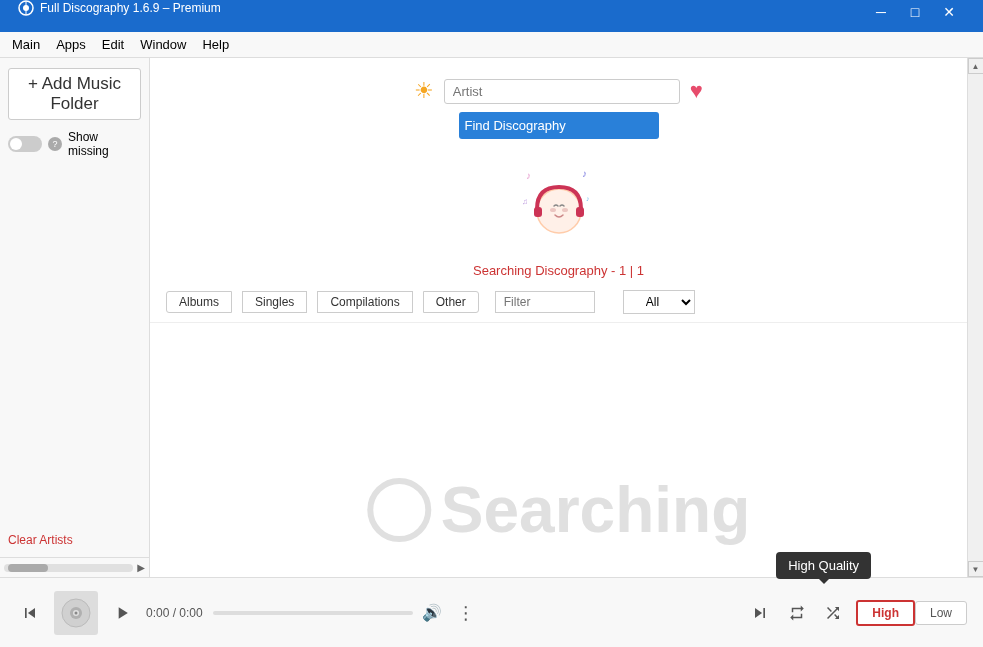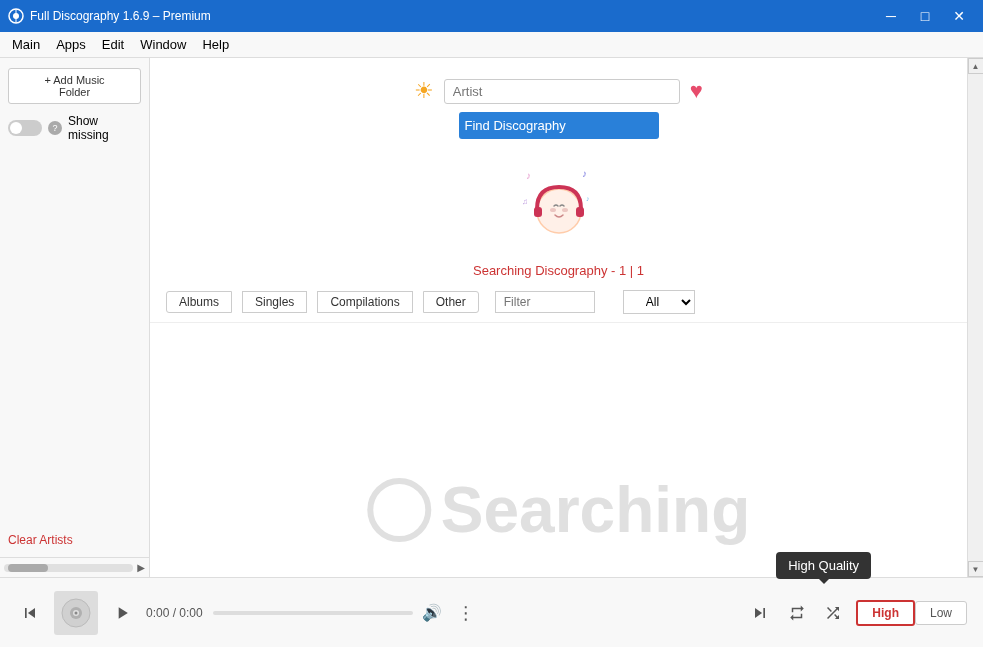--- a/index.html
+++ b/index.html
@@ -13,22 +13,22 @@
       display: flex;
       flex-direction: column;
     }
 
     
     .title-bar {
       background: #1a6bcc;
       color: white;
       height: 32px;
       display: flex;
-      align-items: center;
-      padding: 0 8px;
+      align-items: flex-start;
+      padding: 0 18px;
       justify-content: space-between;
       flex-shrink: 0;
     }
     .title-bar-left {
       display: flex;
       align-items: center;
       gap: 6px;
     }
     .title-bar-icon {
       width: 16px;
@@ -88,26 +88,26 @@
       display: flex;
       flex-direction: column;
       flex-shrink: 0;
       overflow: hidden;
     }
     .sidebar-top {
       padding: 10px 8px;
     }
     .add-music-btn {
       width: 100%;
-      padding: 5px 20px;
+      padding: 5px 0;
       background: white;
       border: 1px solid #ccc;
       border-radius: 3px;
       cursor: pointer;
-      font-size: 11px;
+      font-size: 17px;
       color: #333;
     }
     .show-missing-row {
       display: flex;
       align-items: center;
       gap: 6px;
       margin-top: 10px;
       font-size: 12px;
     }
     .toggle {

